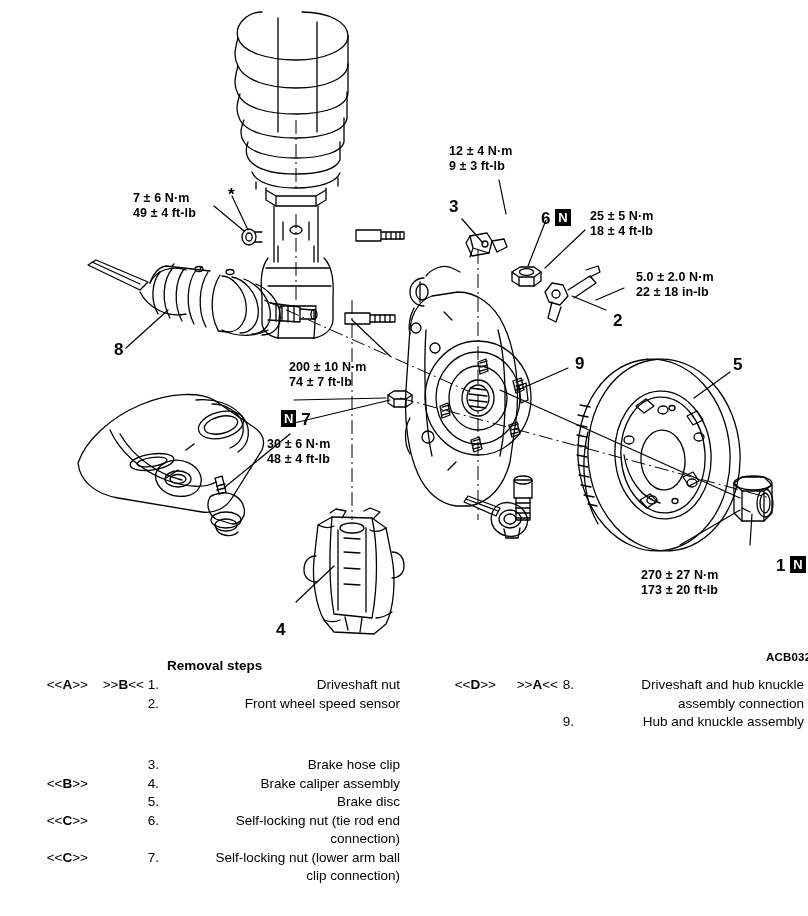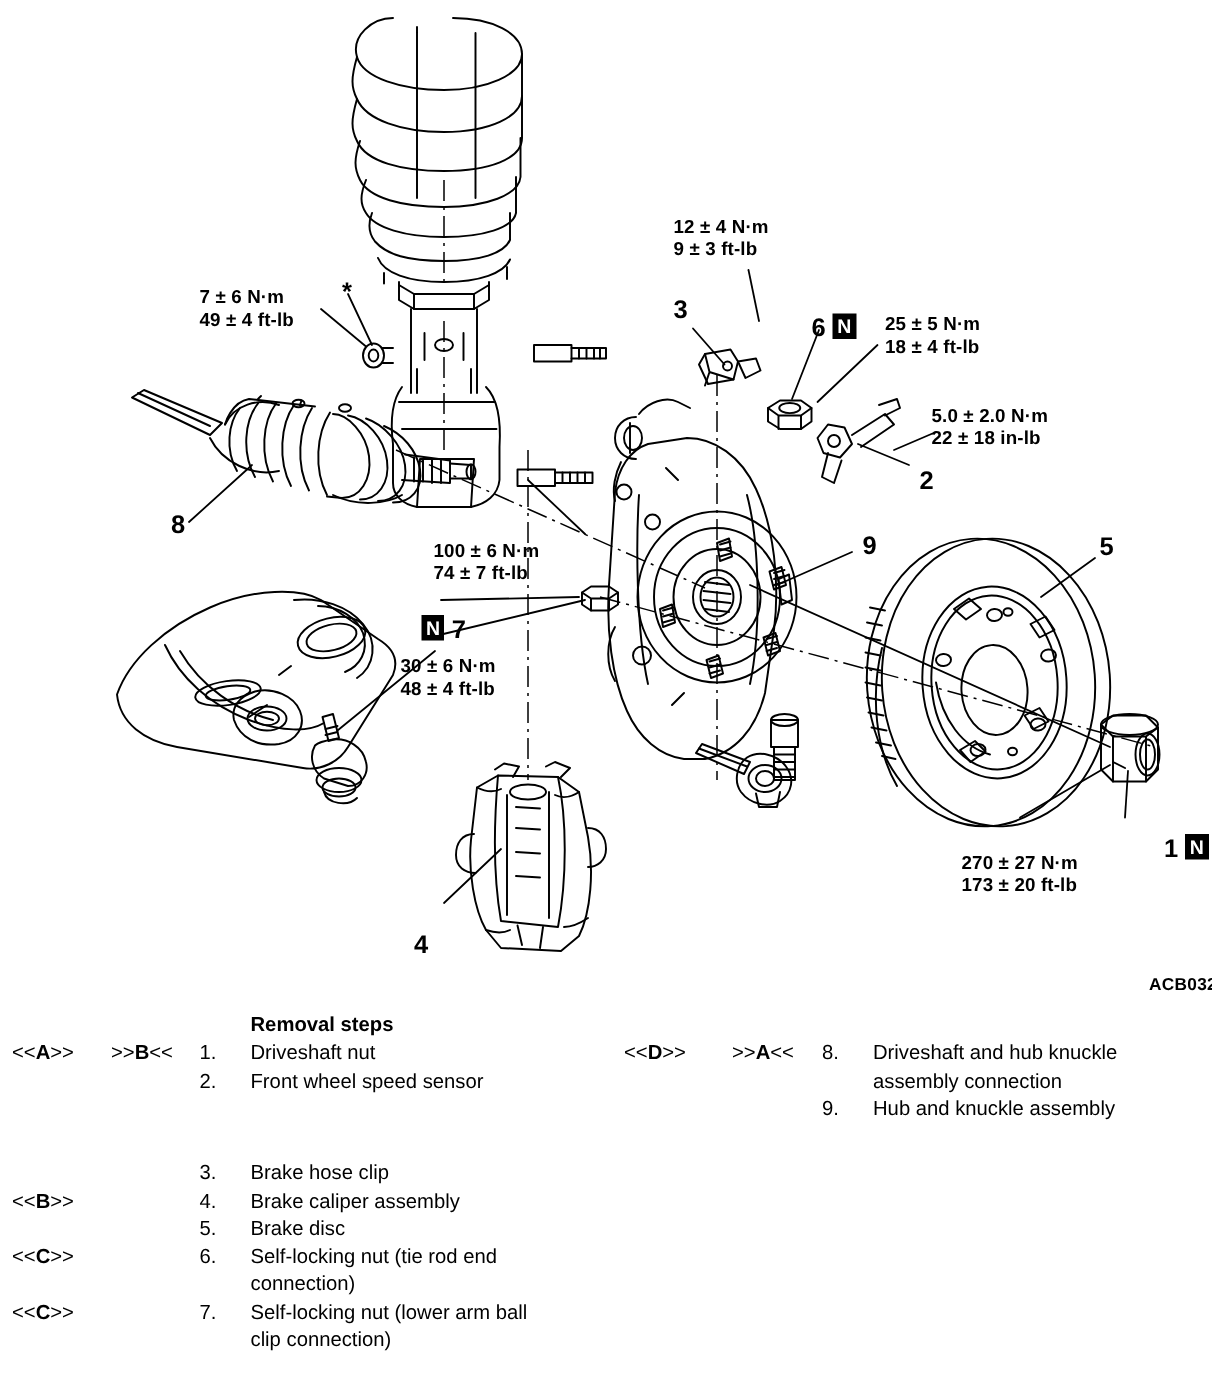--- a/index.html
+++ b/index.html
@@ -88,25 +88,26 @@
     font-weight: bold;
     letter-spacing: 0.2px;
     white-space: nowrap;
     margin-left: 40px;
   }
 
   
   #legend {
     position: absolute;
     left: 0;
-    top: 674px;
+    top: 657px;
     width: 684px;
     height: 230px;
     font-size: 13.5px;
     line-height: 18.5px;
+    text-align: right;
   }
   .legcol {
     position: absolute;
     top: 0;
   }
   #legend-left  { left: 0px;   width: 404px; }
   #legend-right { left: 404px; width: 404px; }
 
   .steps-title {
     position: absolute;
@@ -458,27 +459,27 @@
     <div class="callout" style="left:449px; top:144px;">
       <span class="ln">12 ± 4 N·m</span>
       <span class="ln">9 ± 3 ft-lb</span>
     </div>
 
     <div class="callout" style="left:590px; top:209px;">
       <span class="ln">25 ± 5 N·m</span>
       <span class="ln">18 ± 4 ft-lb</span>
     </div>
 
-    <div class="callout" style="left:621px; top:270px;">
+    <div class="callout" style="left:636px; top:270px;">
       <span class="ln">5.0 ± 2.0 N·m</span>
       <span class="ln">22 ± 18 in-lb</span>
     </div>
 
     <div class="callout" style="left:289px; top:360px;">
-      <span class="ln">100 ± 6 N·m</span>
+      <span class="ln">200 ± 10 N·m</span>
       <span class="ln">74 ± 7 ft-lb</span>
     </div>
 
     <div class="callout" style="left:267px; top:437px;">
       <span class="ln">30 ± 6 N·m</span>
       <span class="ln">48 ± 4 ft-lb</span>
     </div>
 
     <div class="callout" style="left:641px; top:568px;">
       <span class="ln">270 ± 27 N·m</span>

